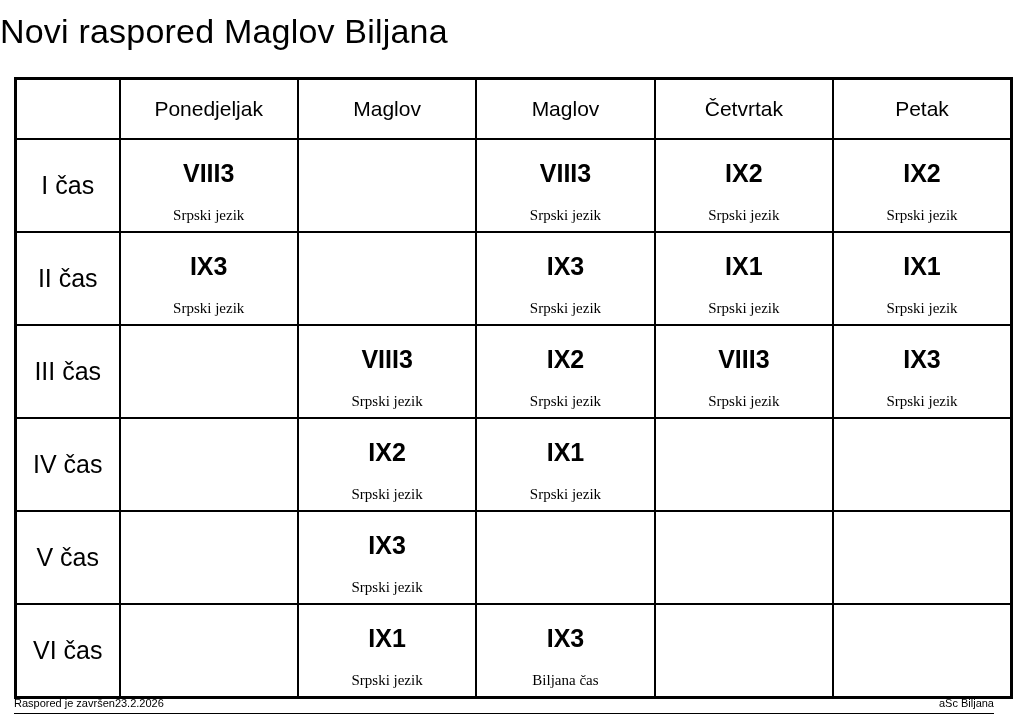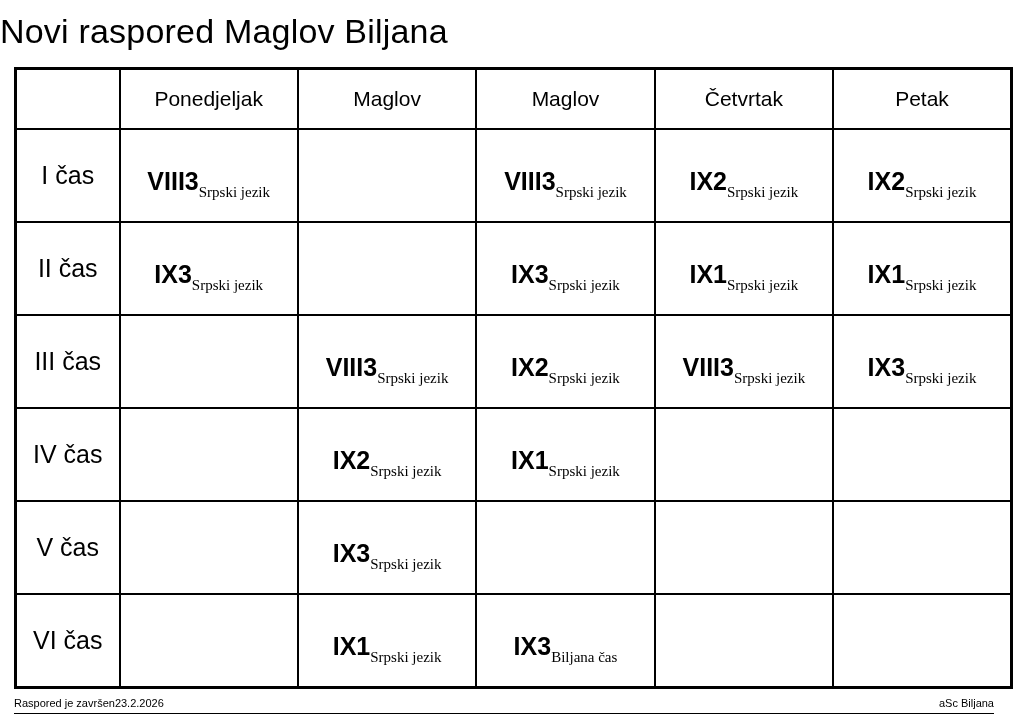--- a/index.html
+++ b/index.html
@@ -26,21 +26,21 @@
     font-size: 34px;
     font-weight: 400;
     letter-spacing: 0.2px;
     margin: 11px 0 0 0;
     line-height: 1.2;
     font-family: "Liberation Sans", sans-serif;
   }
   .table-wrap {
     position: absolute;
     left: 14px;
-    top: 56px;
+    top: 66px;
     width: 984px;
   }
   table.timetable {
     border-collapse: collapse;
     table-layout: fixed;
     width: 996px;
     border: 3px solid #000;
   }
   table.timetable th, table.timetable td {
     border: 2px solid #000;
@@ -64,21 +64,21 @@
     font-weight: 400;
     text-align: left;
     padding-left: 9px;
     vertical-align: middle;
     font-family: "Liberation Sans", sans-serif;
   }
   tbody tr { height: 91px; }
 
   .cell-inner {
     display: flex;
-    flex-direction: row;
+    flex-direction: column;
     align-items: center;
     justify-content: center;
     height: 91px;
     box-sizing: border-box;
     padding-top: 12px;
   }
   .cls {
     font-size: 25px;
     font-weight: bold;
     line-height: 1.05;

